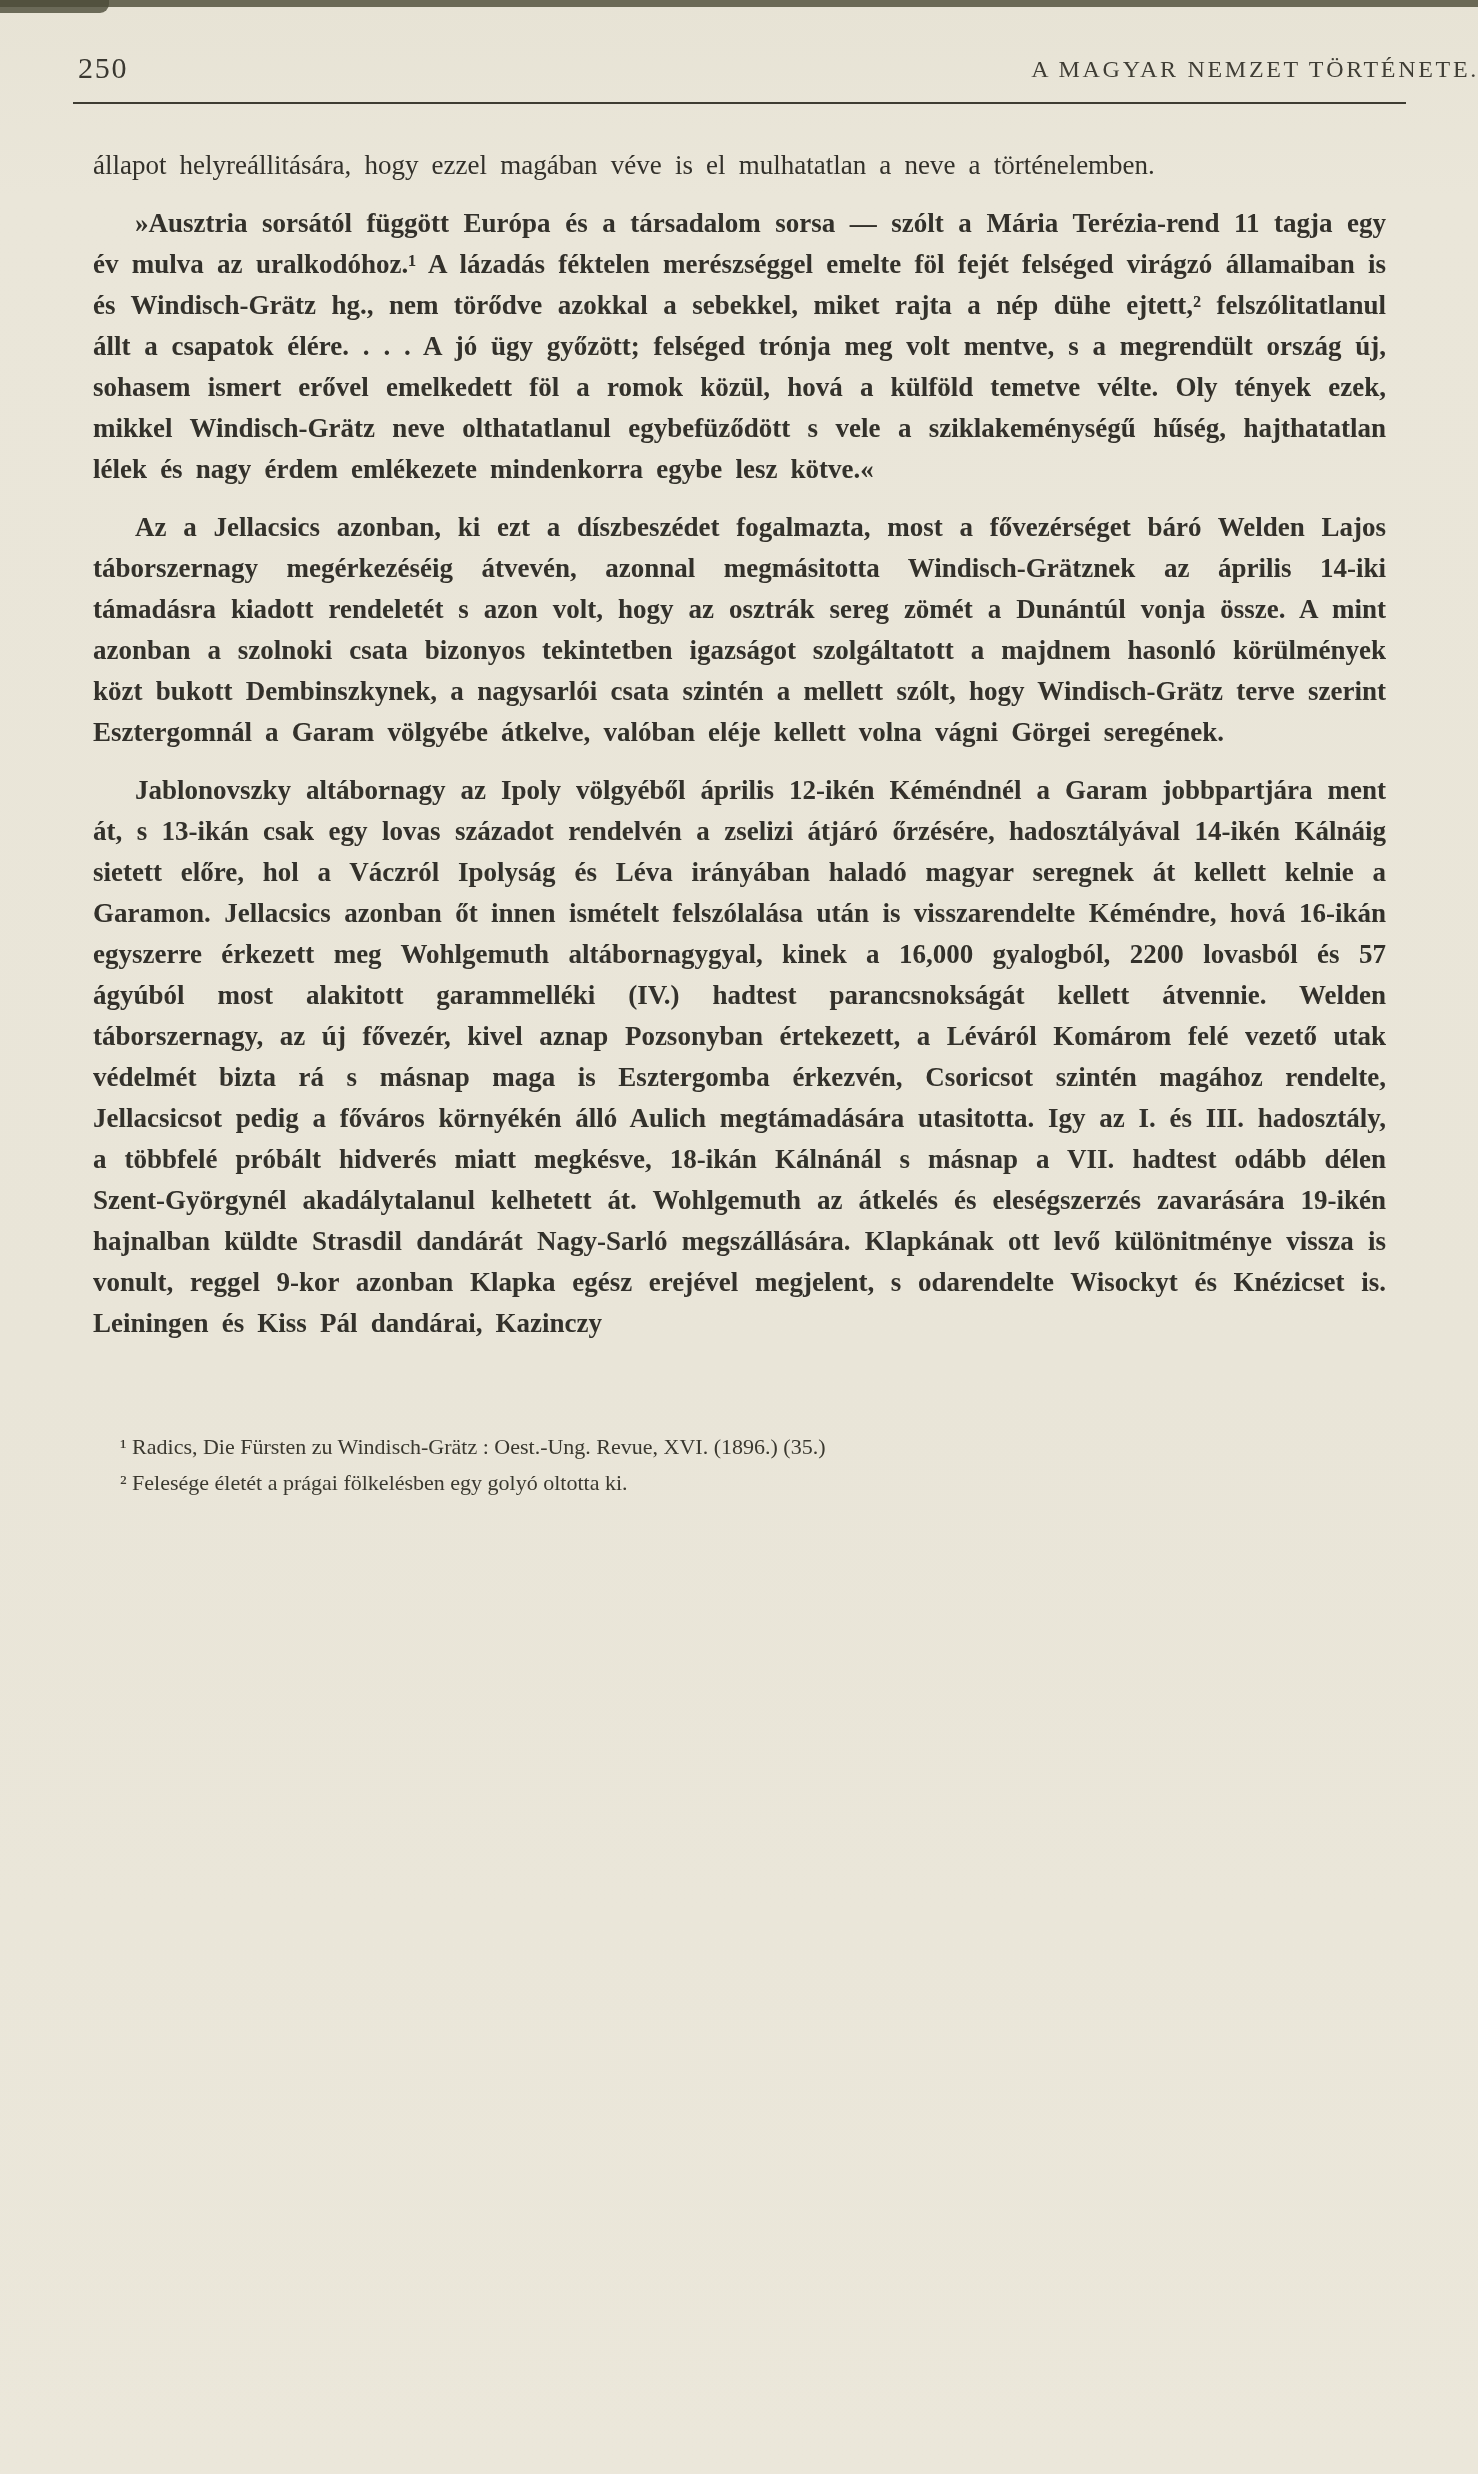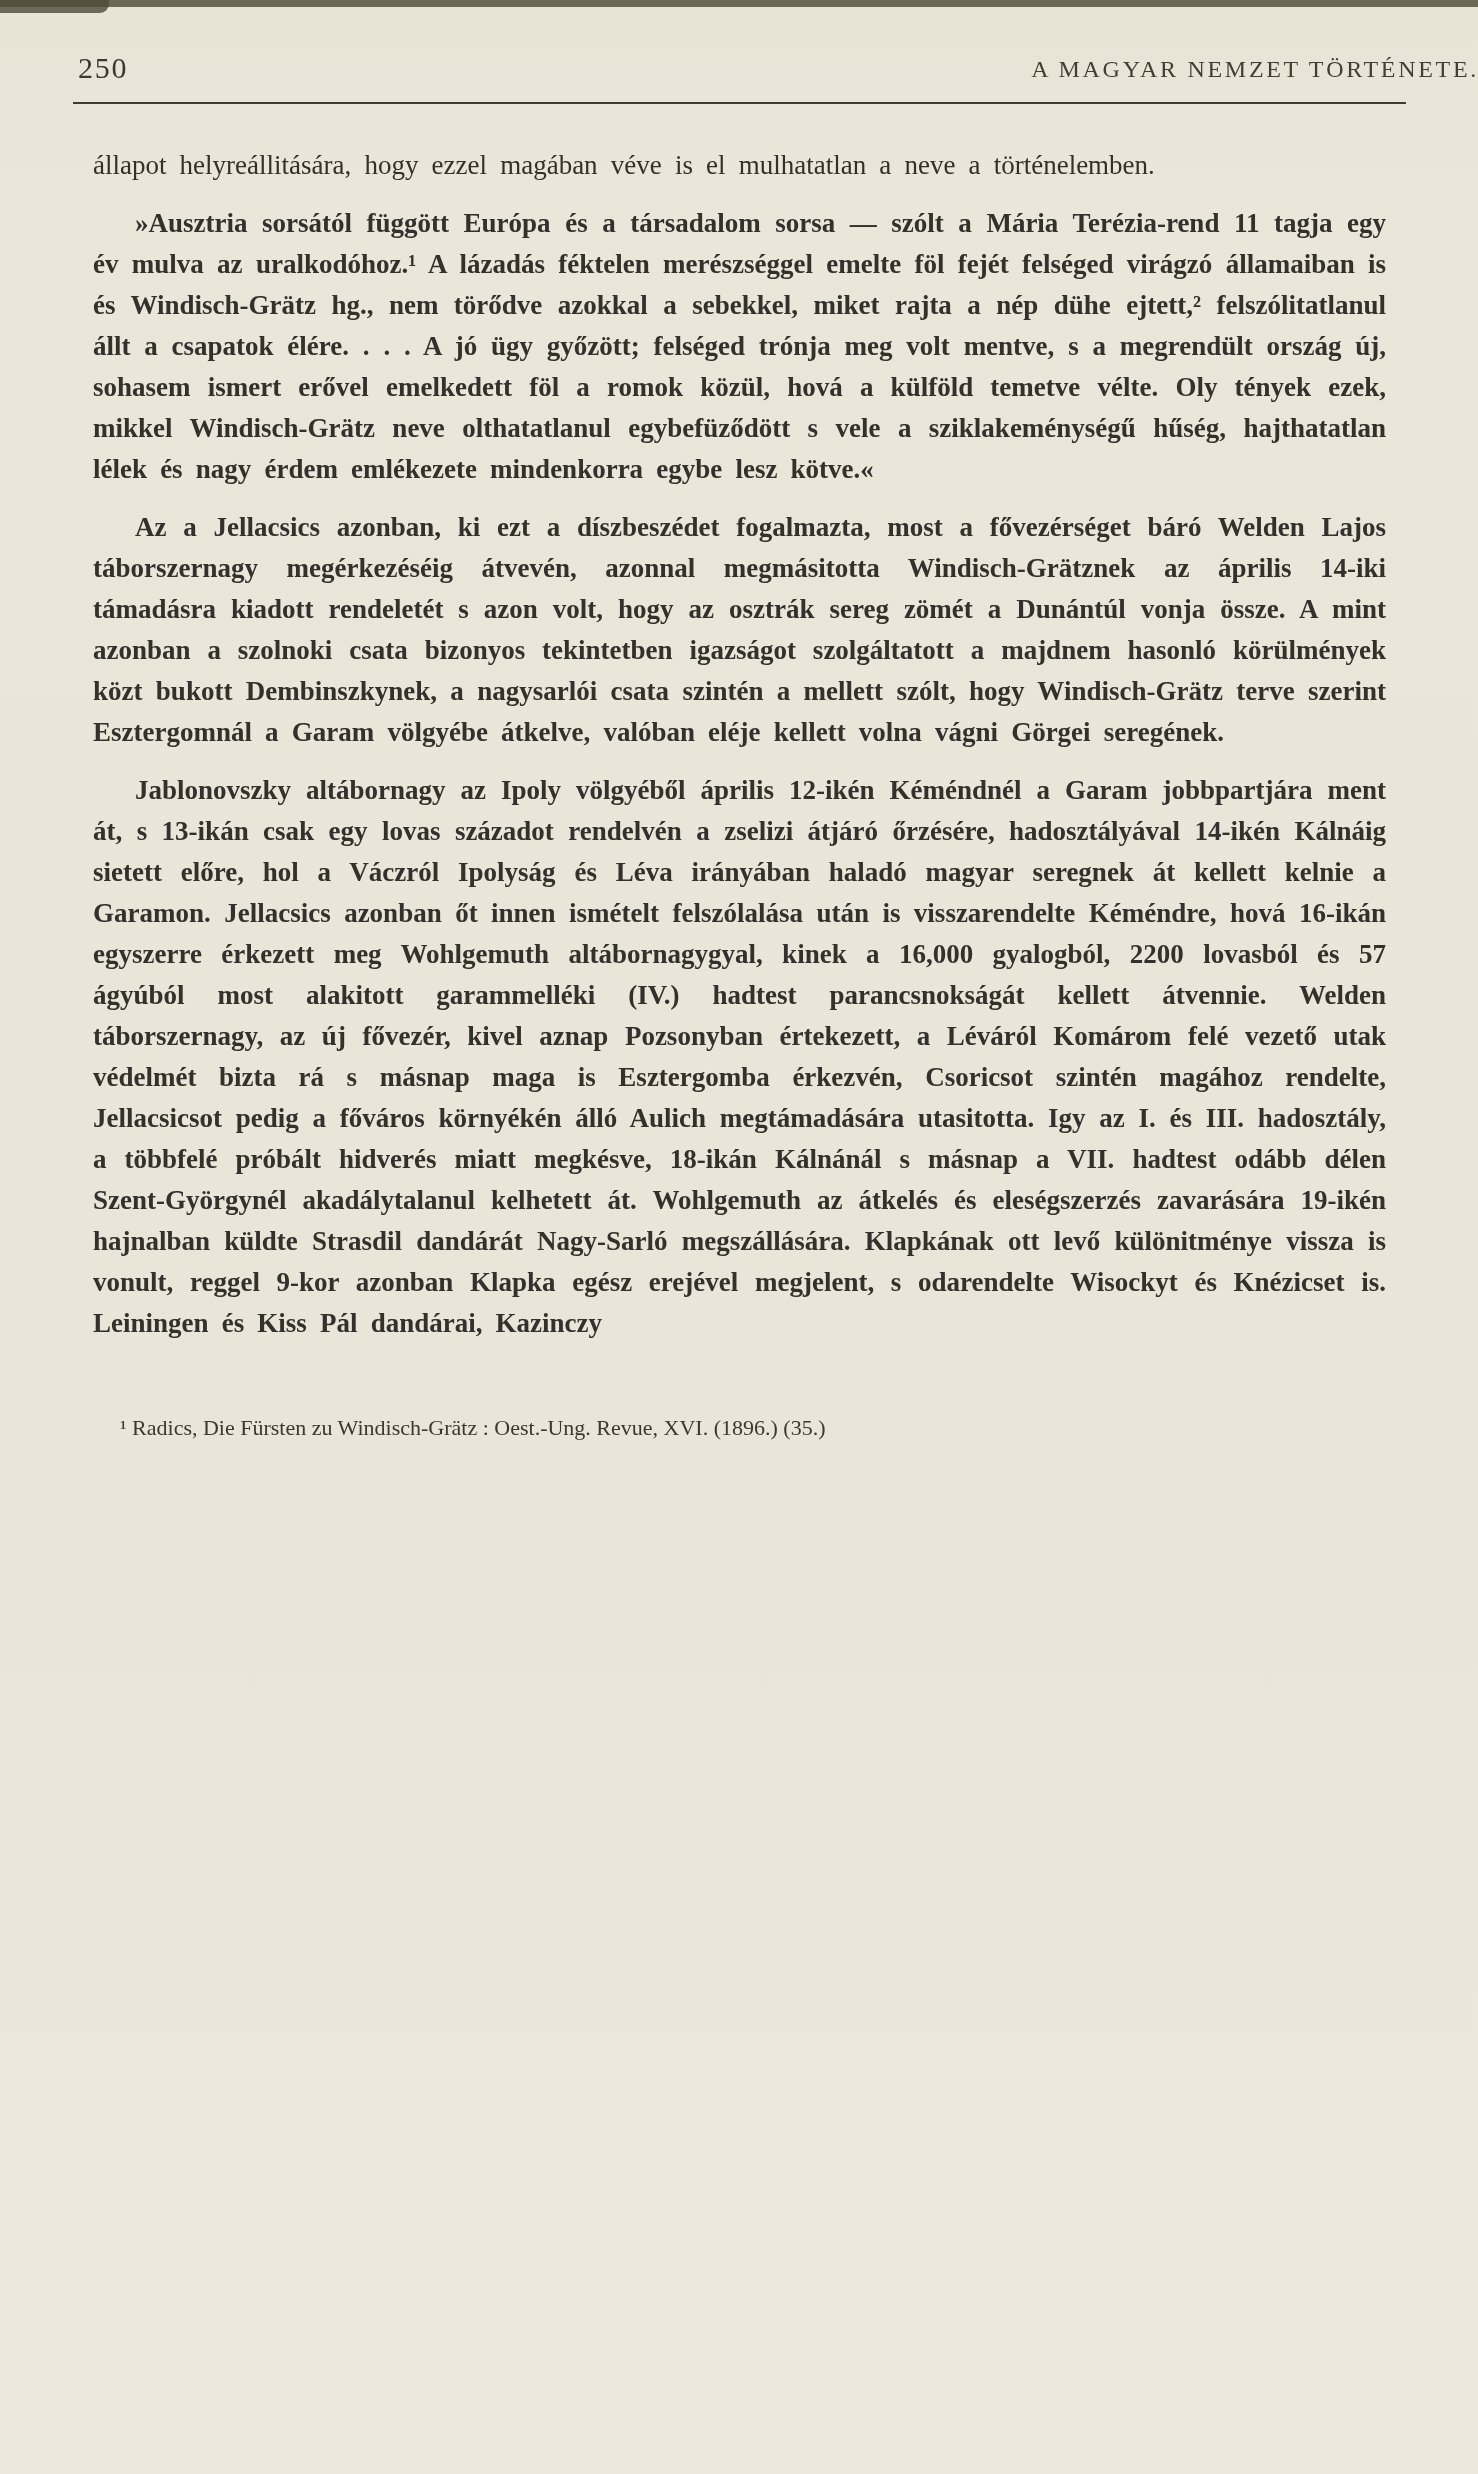--- a/index.html
+++ b/index.html
@@ -72,21 +72,21 @@
     color: #33312b;
   }
   .para {
     margin: 17px;
   }
   .para.indent {
     text-indent: 42px;
     font-weight: bold;
   }
   .footnotes {
-    margin-top: 66px;
+    margin-top: 85px;
     padding: 0 87px 0 87px;
     font-size: 22px;
     line-height: 36px;
     color: #3a382f;
   }
   .footnote {
     margin: 0;
     text-indent: 33px;
     text-align: left;
   }
@@ -108,16 +108,17 @@
 
   <main class="body-text">
     <p class="para">állapot helyreállitására, hogy ezzel magában véve is el mulhatatlan a neve a történelemben.</p>
     <p class="para indent">»Ausztria sorsától függött Európa és a társadalom sorsa — szólt a Mária Terézia-rend 11 tagja egy év mulva az uralkodóhoz.¹ A lázadás féktelen merészséggel emelte föl fejét felséged virágzó államaiban is és Windisch-Grätz hg., nem törődve azokkal a sebekkel, miket rajta a nép dühe ejtett,² felszólitatlanul állt a csapatok élére. . . .  A jó ügy győzött; felséged trónja meg volt mentve, s a megrendült ország új, sohasem ismert erővel emelkedett föl a romok közül, hová a külföld temetve vélte. Oly tények ezek, mikkel Windisch-Grätz neve olthatatlanul egybefüződött s vele a sziklakeménységű hűség, hajthatatlan lélek és nagy érdem emlékezete mindenkorra egybe lesz kötve.«</p>
     <p class="para indent">Az a Jellacsics azonban, ki ezt a díszbeszédet fogalmazta, most a fővezérséget báró Welden Lajos táborszernagy megérkezéséig átvevén, azonnal megmásitotta Windisch-Grätznek az április 14-iki támadásra kiadott rendeletét s azon volt, hogy az osztrák sereg zömét a Dunántúl vonja össze. A mint azonban a szolnoki csata bizonyos tekintetben igazságot szolgáltatott a majdnem hasonló körülmények közt bukott Dembinszkynek, a nagysarlói csata szintén a mellett szólt, hogy Windisch-Grätz terve szerint Esztergomnál a Garam völgyébe átkelve, valóban eléje kellett volna vágni Görgei seregének.</p>
     <p class="para indent">Jablonovszky altábornagy az Ipoly völgyéből április 12-ikén Kéméndnél a Garam jobbpartjára ment át, s 13-ikán csak egy lovas századot rendelvén a zselizi átjáró őrzésére, hadosztályával 14-ikén Kálnáig sietett előre, hol a Váczról Ipolyság és Léva irányában haladó magyar seregnek át kellett kelnie a Garamon. Jellacsics azonban őt innen ismételt felszólalása után is visszarendelte Kéméndre, hová 16-ikán egyszerre érkezett meg Wohlgemuth altábornagygyal, kinek a 16,000 gyalogból, 2200 lovasból és 57 ágyúból most alakitott garammelléki (IV.) hadtest parancsnokságát kellett átvennie. Welden táborszernagy, az új fővezér, kivel aznap Pozsonyban értekezett, a Léváról Komárom felé vezető utak védelmét bizta rá s másnap maga is Esztergomba érkezvén, Csoricsot szintén magához rendelte, Jellacsicsot pedig a főváros környékén álló Aulich megtámadására utasitotta. Igy az I. és III. hadosztály, a többfelé próbált hidverés miatt megkésve, 18-ikán Kálnánál s másnap a VII. hadtest odább délen Szent-Györgynél akadálytalanul kelhetett át. Wohlgemuth az átkelés és eleségszerzés zavarására 19-ikén hajnalban küldte Strasdil dandárát Nagy-Sarló megszállására. Klapkának ott levő különitménye vissza is vonult, reggel 9-kor azonban Klapka egész erejével megjelent, s odarendelte Wisockyt és Knézicset is. Leiningen és Kiss Pál dandárai, Kazinczy</p>
   </main>
 
   <footer class="footnotes">
     <p class="footnote">¹ Radics, Die Fürsten zu Windisch-Grätz : Oest.-Ung. Revue, XVI. (1896.) (35.)</p>
+    <p class="footnote">² Felesége életét a prágai fölkelésben egy golyó oltotta ki.</p>
   </footer>
 
 </div>
 
 
 </body></html>

